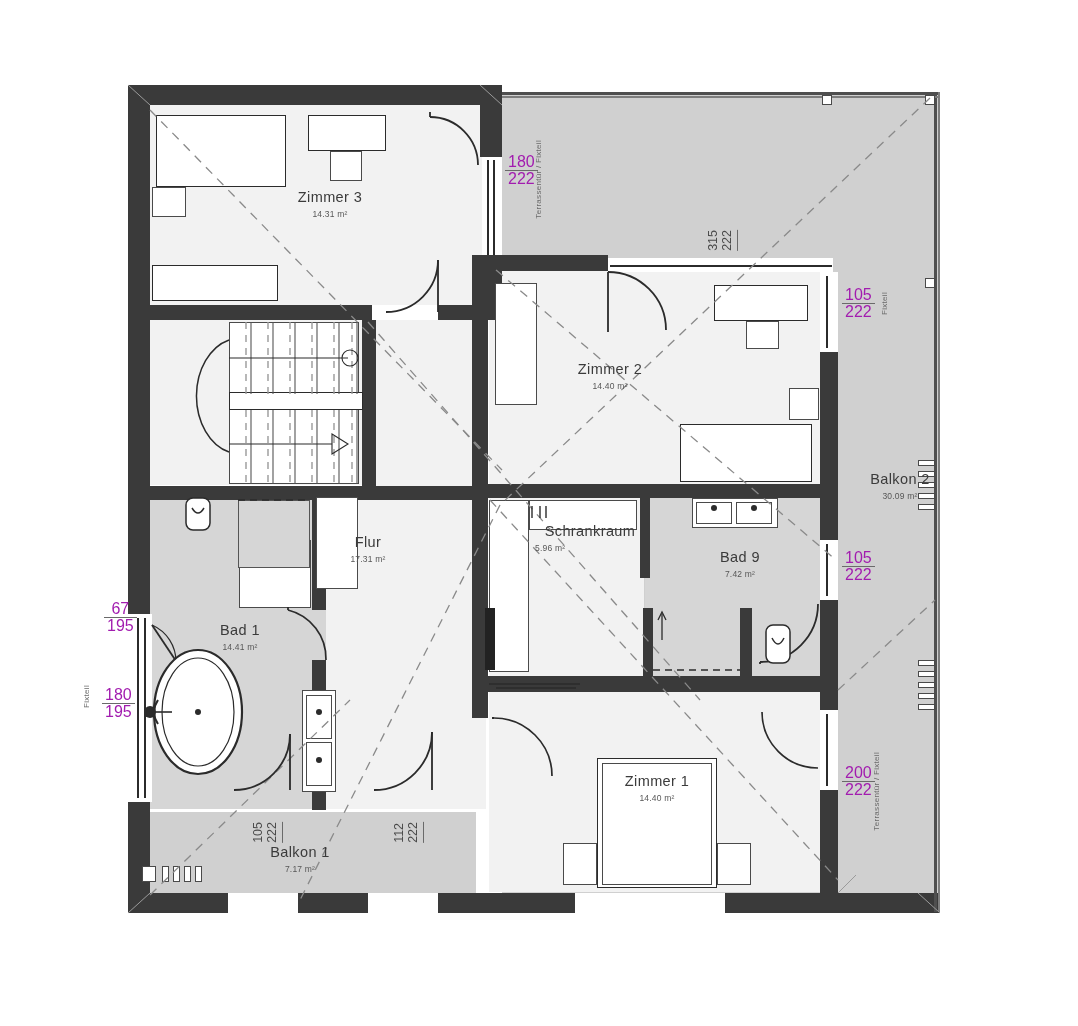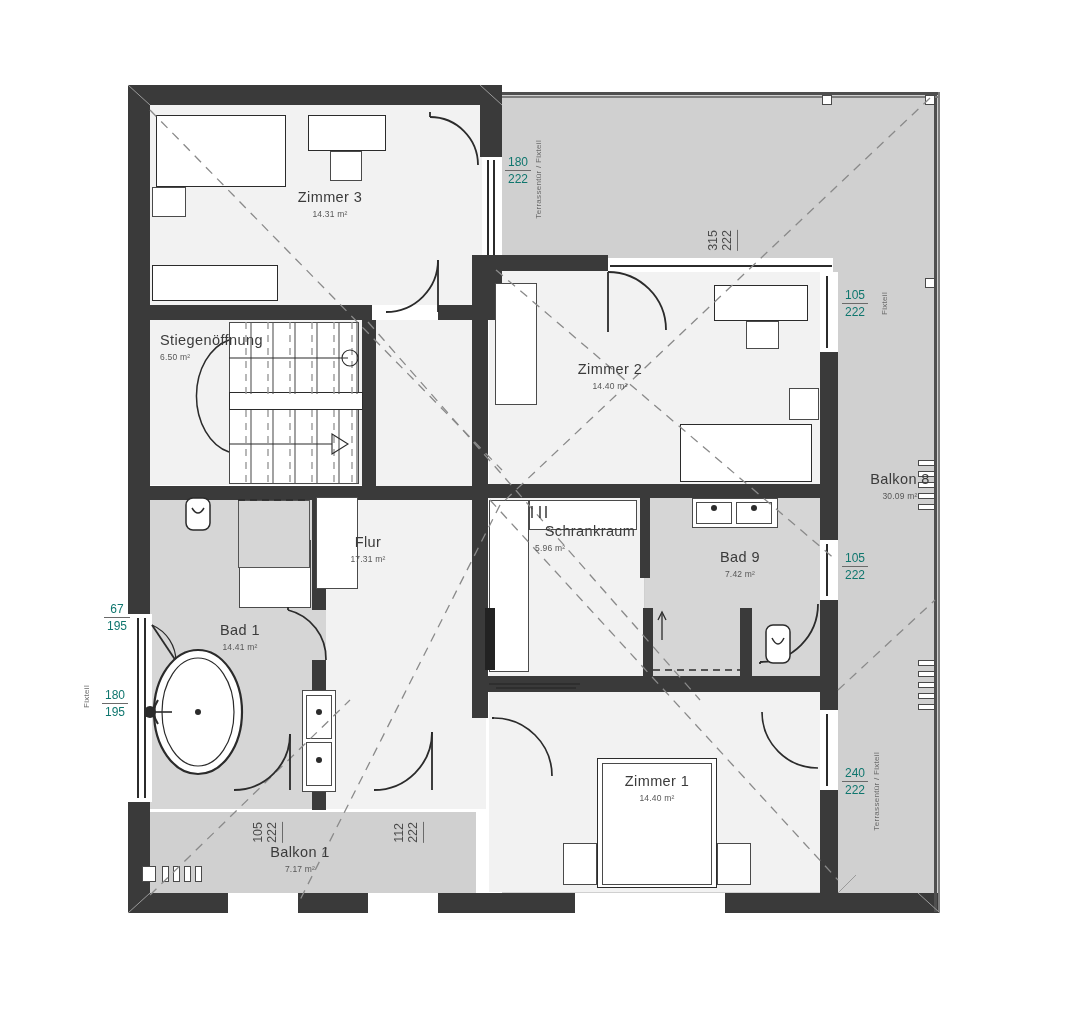--- a/index.html
+++ b/index.html
@@ -15,21 +15,21 @@
   .furn{position:absolute;background:#ffffff;border:1.6px solid #2b2b2b;box-sizing:border-box;}
   .furn-thin{position:absolute;background:#ffffff;border:1px solid #4a4a4a;box-sizing:border-box;}
   .line{position:absolute;background:#2b2b2b;}
   .line-g{position:absolute;background:#7d7d7d;}
 
   .label{position:absolute;color:#3b3b3b;white-space:nowrap;text-align:center;}
   .label .nm{font-size:14.5px;letter-spacing:.4px;line-height:15px;}
   .label .ar{font-size:8.5px;letter-spacing:.2px;line-height:12px;margin-top:3px;color:#575757;}
 
   
-  .dim{position:absolute;color:#0f766e;font-size:12px;line-height:14px;text-align:center;}
+  .dim{position:absolute;color:#a21caf;font-size:16px;line-height:14px;text-align:center;}
   .dim .top{padding:0 3px 1px 3px;border-bottom:1.1px solid #6a6a6a;}
   .dim .bot{padding:1px 3px 0 3px;}
   .dimv{position:absolute;display:flex;flex-direction:row;color:#4a4a4a;font-size:12.5px;}
   .dimv span{writing-mode:vertical-rl;transform:rotate(180deg);line-height:14px;}
   .dimv .l{padding-right:3px;}
   .dimv .r{padding-left:3px;border-left:1.1px solid #6a6a6a;}
   .sidetxt{position:absolute;color:#6b6b6b;font-size:8px;letter-spacing:.3px;
            writing-mode:vertical-rl;transform:rotate(180deg);white-space:nowrap;}
 
   svg.ov{position:absolute;left:0;top:0;width:1078px;height:1026px;overflow:visible;
@@ -322,24 +322,20 @@
     <g fill="#222">
       <rect x="485" y="608" width="10" height="62"></rect>
     </g>
   </svg>
 
   <div class="label" style="left:265px;top:190px;width:130px;">
     <div class="nm">Zimmer 3</div>
     <div class="ar">14.31 m²</div>
   </div>
 
-  <div class="label" style="left:160px;top:333px;width:160px;text-align:left;">
-    <div class="nm">Stiegenöffnung</div>
-    <div class="ar" style="text-align:left;">6.50 m²</div>
-  </div>
 
   <div class="label" style="left:545px;top:362px;width:130px;">
     <div class="nm">Zimmer 2</div>
     <div class="ar">14.40 m²</div>
   </div>
 
   <div class="label" style="left:308px;top:535px;width:120px;">
     <div class="nm">Flur</div>
     <div class="ar">17.31 m²</div>
   </div>
@@ -363,21 +359,21 @@
     <div class="nm">Zimmer 1</div>
     <div class="ar">14.40 m²</div>
   </div>
 
   <div class="label" style="left:245px;top:845px;width:110px;">
     <div class="nm">Balkon 1</div>
     <div class="ar">7.17 m²</div>
   </div>
 
   <div class="label" style="left:860px;top:472px;width:80px;">
-    <div class="nm">Balkon 8</div>
+    <div class="nm">Balkon 2</div>
     <div class="ar">30.09 m²</div>
   </div>
 
   <div class="dim" style="left:505px;top:155px;">
     <div class="top">180</div>
     <div class="bot">222</div>
   </div>
   <div class="sidetxt" style="left:534px;top:140px;">Terrassentür / Fixteil</div>
 
   <div class="dimv" style="left:703px;top:230px;">
@@ -390,21 +386,21 @@
     <div class="bot">222</div>
   </div>
   <div class="sidetxt" style="left:880px;top:292px;">Fixteil</div>
 
   <div class="dim" style="left:842px;top:551px;">
     <div class="top">105</div>
     <div class="bot">222</div>
   </div>
 
   <div class="dim" style="left:842px;top:766px;">
-    <div class="top">240</div>
+    <div class="top">200</div>
     <div class="bot">222</div>
   </div>
   <div class="sidetxt" style="left:872px;top:752px;">Terrassentür / Fixteil</div>
 
   <div class="dim" style="left:104px;top:602px;">
     <div class="top">67</div>
     <div class="bot">195</div>
   </div>
 
   <div class="dim" style="left:102px;top:688px;">

